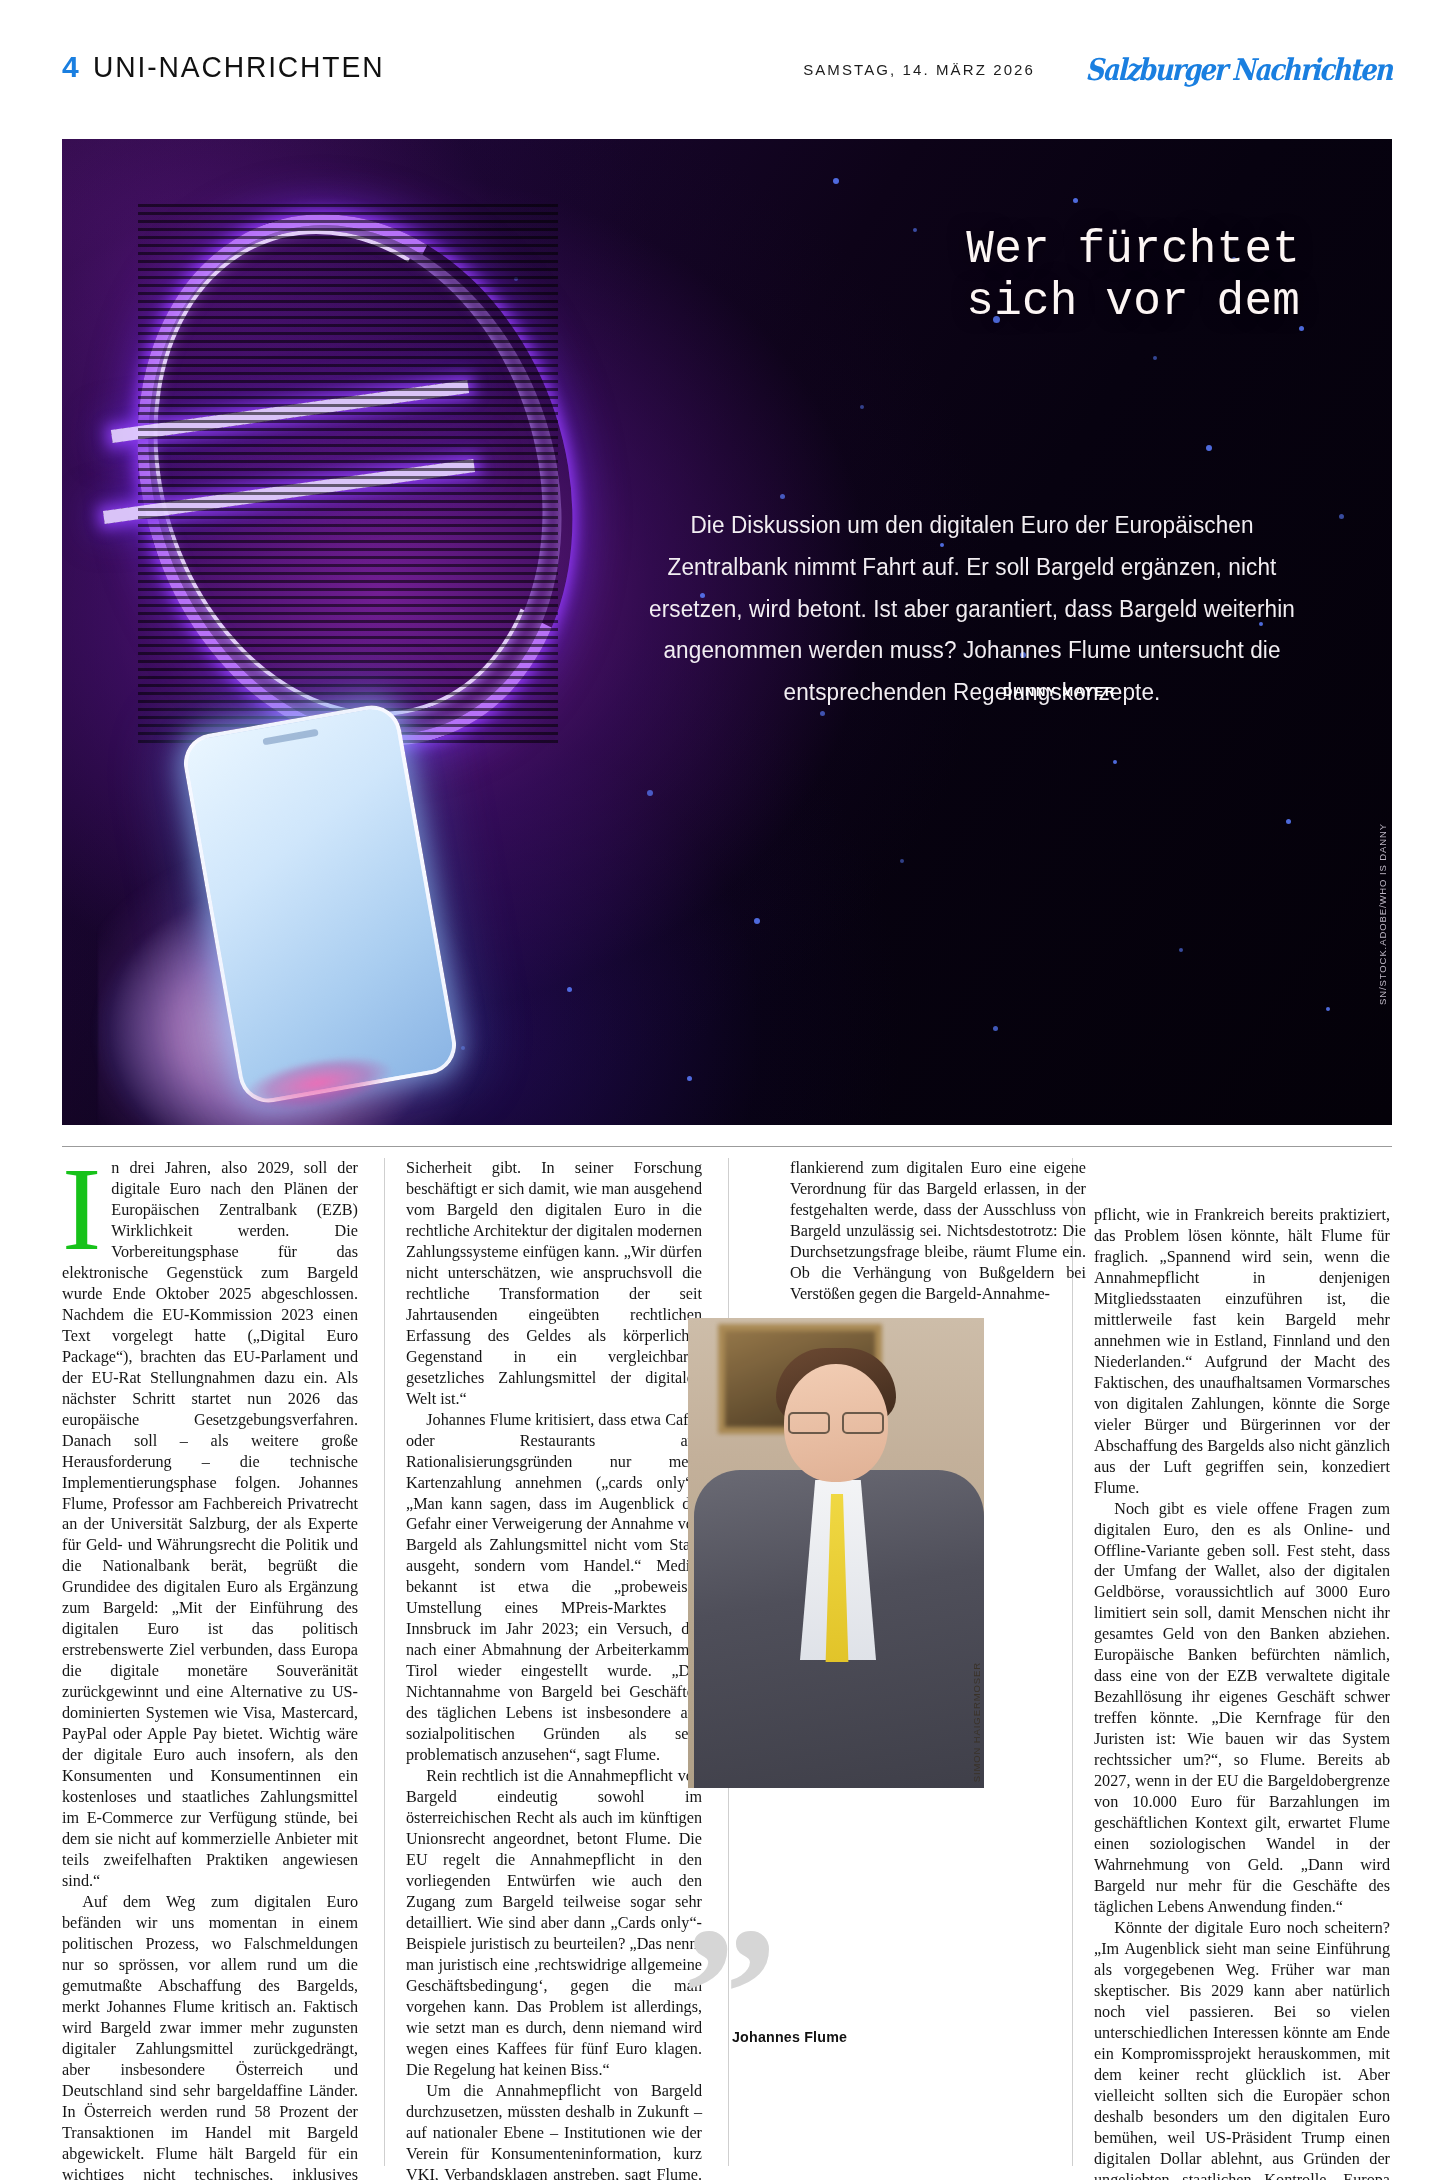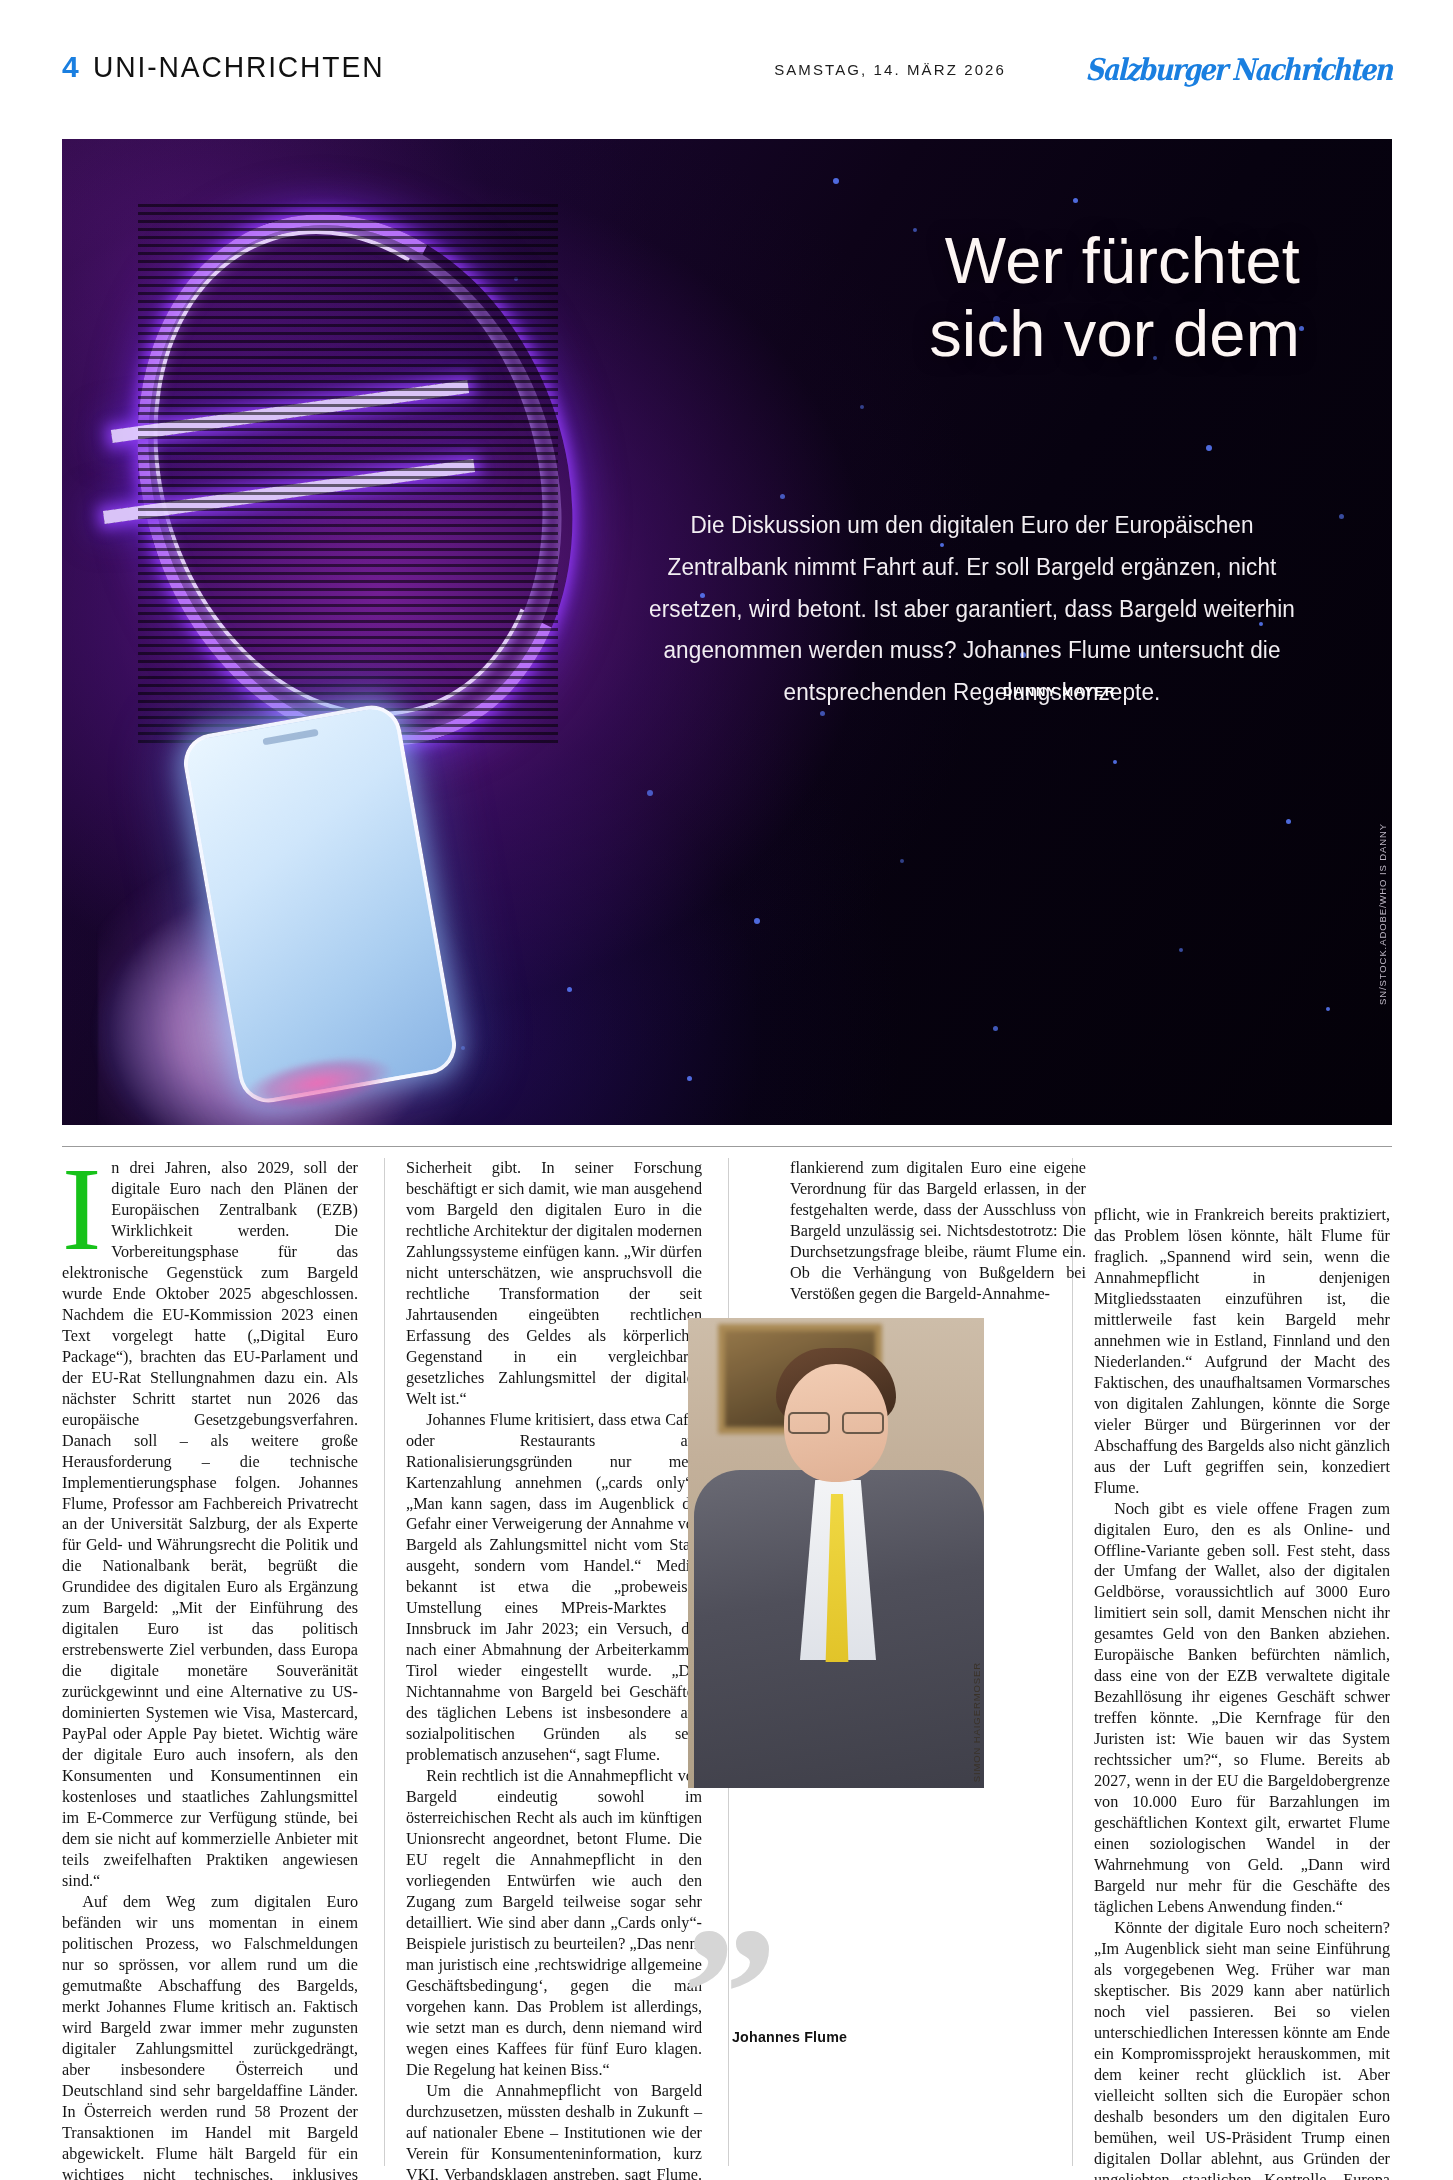--- a/index.html
+++ b/index.html
@@ -24,21 +24,21 @@
     font-family:"Liberation Sans",sans-serif;
     font-weight:bold;font-size:30px;color:#1a7fe0;letter-spacing:0;
   }
   .mh-section{
     font-family:"Liberation Sans",sans-serif;
     font-size:30px;color:#111;letter-spacing:2.0px;
     transform:scaleX(.94);transform-origin:left center;
   }
   .mh-right{
     position:absolute;right:60px;top:52px;
-    display:flex;align-items:center;gap:32px;
+    display:flex;align-items:center;gap:3px;
   }
   .mh-date{
     font-family:"Liberation Sans",sans-serif;
     font-size:15px;color:#1c1c1c;letter-spacing:2.1px;
     white-space:nowrap;
   }
   .mh-logo{
     font-family:"DejaVu Serif",serif;
     font-weight:bold;font-style:italic;
     font-size:30px;color:#1a7fe0;
@@ -126,22 +126,22 @@
   }
   .phone-glow{
     position:absolute;left:176px;bottom:18px;width:160px;height:48px;
     background:radial-gradient(ellipse 90px 28px at 50% 50%, rgba(255,90,170,.8) 0%, rgba(200,40,140,.35) 55%, rgba(0,0,0,0) 85%);
     transform:rotate(-10deg);filter:blur(2px);
   }
 
   .hero-title{
     position:absolute;right:92px;top:86px;width:690px;
     text-align:right;
-    font-family:Liberation Sans, sans-serif;
-    font-size:65px;line-height:1.12;color:#fdf6f4;
+    font-family:Liberation Mono, monospace;
+    font-size:46px;line-height:1.12;color:#fdf6f4;
     letter-spacing:.2px;
     text-shadow:0 0 18px rgba(0,0,0,.6);
   }
   .hero-lead{
     position:absolute;right:84px;top:366px;width:700px;
     text-align:center;
     font-family:"Liberation Sans",sans-serif;
     font-size:23.5px;line-height:1.78;color:#f2eef2;
     letter-spacing:.1px;
     transform:scaleX(.96);transform-origin:right top;

